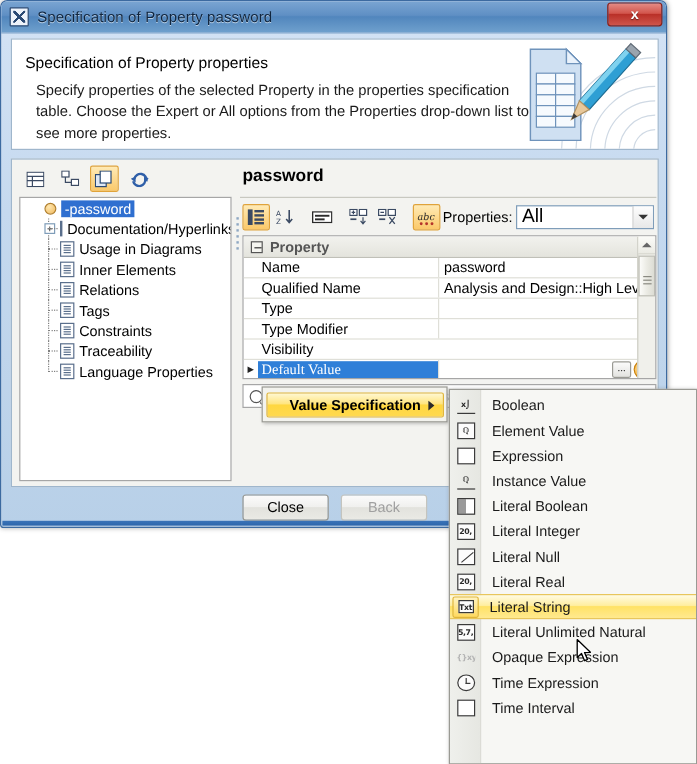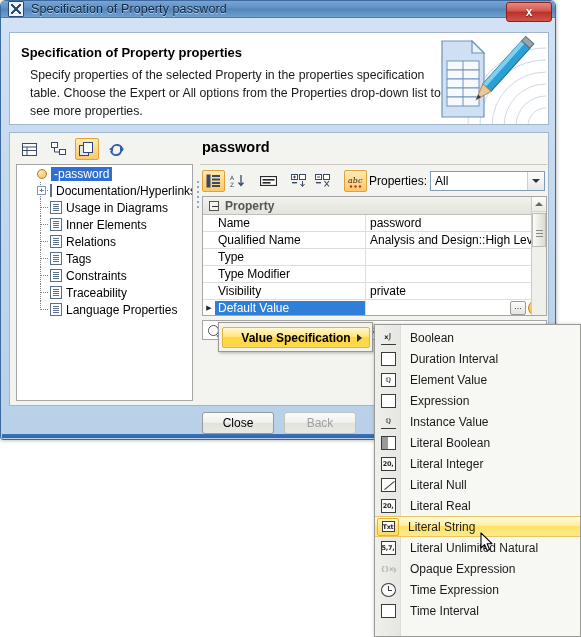--- a/index.html
+++ b/index.html
@@ -17,21 +17,21 @@
     position: absolute;
     left: 0; top: 0;
     width: 556px; height: 440px;
     background: linear-gradient(to bottom, #d4e3f5 0%, #c5d9ef 40%, #b8d0e8 100%);
     border: 1px solid #3c6aa0;
     border-radius: 6px 6px 3px 3px;
     box-shadow: 0 0 4px rgba(0,0,0,.35);
   }
   #titlebar {
     position: relative;
-    height: 17px;
+    height: 27px;
     background: linear-gradient(to bottom, #7aa5d2 0%, #5f8fc4 45%, #5186bd 50%, #6fa0cd 100%);
     border-radius: 5px 5px 0 0;
     border-bottom: 1px solid #4a7bb0;
     display: flex; align-items: center;
   }
   .title-icon {
     width: 16px; height: 16px;
     margin-left: 7px; margin-right: 7px;
     background: #eef3fa;
     border: 1px solid #2b4a74;
@@ -71,21 +71,21 @@
   #banner {
     position: absolute;
     left: 8px; top: 31px;
     width: 540px; height: 93px;
     background: #ffffff;
     border: 1px solid #9fb6cc;
     overflow: hidden;
   }
   #banner-title {
     position: absolute; left: 11px; top: 12px;
-    font-size: 13px; font-weight: bold; color: #000;
+    font-size: 13px; font-weight: normal; color: #000;
   }
   #banner-text {
     position: absolute; left: 20px; top: 33px;
     width: 425px;
     font-size: 12.3px; color: #1a1a1a; line-height: 18px;
   }
   #banner-art {
     position: absolute; right: 0; top: 0; width: 120px; height: 93px;
   }
 
@@ -214,21 +214,21 @@
   }
   #prop-label {
     position: absolute; right: 120px; top: 6px;
     font-size: 12px; color: #000; white-space: nowrap;
   }
   #prop-combo {
     position: absolute; right: 2px; top: 3px;
     width: 115px; height: 20px;
     background: #fff; border: 1px solid #7f9db9;
     display: flex; align-items: center;
-    font-size: 12px; color: #000;
+    font-size: 16px; color: #000;
     cursor: pointer;
   }
   #prop-combo .cval { padding-left: 4px; flex: 1; }
   #prop-combo .carrow {
     width: 17px; height: 18px;
     display: flex; align-items: center; justify-content: center;
     border-left: 1px solid #cfcfcf;
     background: linear-gradient(to bottom,#fdfdfd,#e8e8e8);
   }
   .caret-d {
@@ -276,21 +276,21 @@
     overflow: hidden; white-space: nowrap; flex: 0 0 auto;
   }
   .tc-val {
     flex: 1; padding-left: 4px;
     border-left: 1px solid #dfdfd8;
     overflow: hidden; white-space: nowrap;
     position: relative; height: 100%;
     display: flex; align-items: center;
   }
   .trow.sel .tc-name { background: #2f7fd8; color: #fff; }
-  .trow.sel { border-bottom-color: #2f7fd8; }
+  .trow.sel { border-bottom-color: #2f7fd8; font-family: Liberation Serif, serif; }
   .ell-btn {
     position: absolute; right: 20px; top: 1px;
     width: 16px; height: 14px;
     background: linear-gradient(to bottom,#fbfbfb,#e3e3e0);
     border: 1px solid #9a9a94; border-radius: 2px;
     font-size: 9px; line-height: 8px; text-align: center; color: #333;
     cursor: pointer;
   }
   .play-btn {
     position: absolute; right: 2px; top: 0px;
@@ -702,21 +702,20 @@
         <span class="tc-val"></span>
       </div>
       <div class="trow">
         <span class="tc-arrow"></span>
         <span class="tc-name">Type Modifier</span>
         <span class="tc-val"></span>
       </div>
       <div class="trow">
         <span class="tc-arrow"></span>
         <span class="tc-name">Visibility</span>
-        <span class="tc-val">private</span>
       </div>
       <div class="trow sel">
         <span class="tc-arrow">▶</span>
         <span class="tc-name">Default Value</span>
         <span class="tc-val">
           <span class="ell-btn">...</span>
           <span class="play-btn">
               <i class="tri"></i>
             </span>
         </span>
@@ -755,26 +754,20 @@
 <div id="menu">
   <div id="menu-gutter"></div>
 
   <div class="mitem" style="margin-top:2px">
     <span class="mico">
       <span class="g txt" style="border-top:none;border-left:none;border-right:none;background:transparent">x⌡</span>
     </span>
     <span class="mlabel">Boolean</span>
   </div>
 
-  <div class="mitem">
-    <span class="mico">
-        <span class="g plain"></span>
-      </span>
-    <span class="mlabel">Duration Interval</span>
-  </div>
 
   <div class="mitem">
     <span class="mico">
         <span class="g txt">ℚ</span>
       </span>
     <span class="mlabel">Element Value</span>
   </div>
 
   <div class="mitem">
     <span class="mico">

